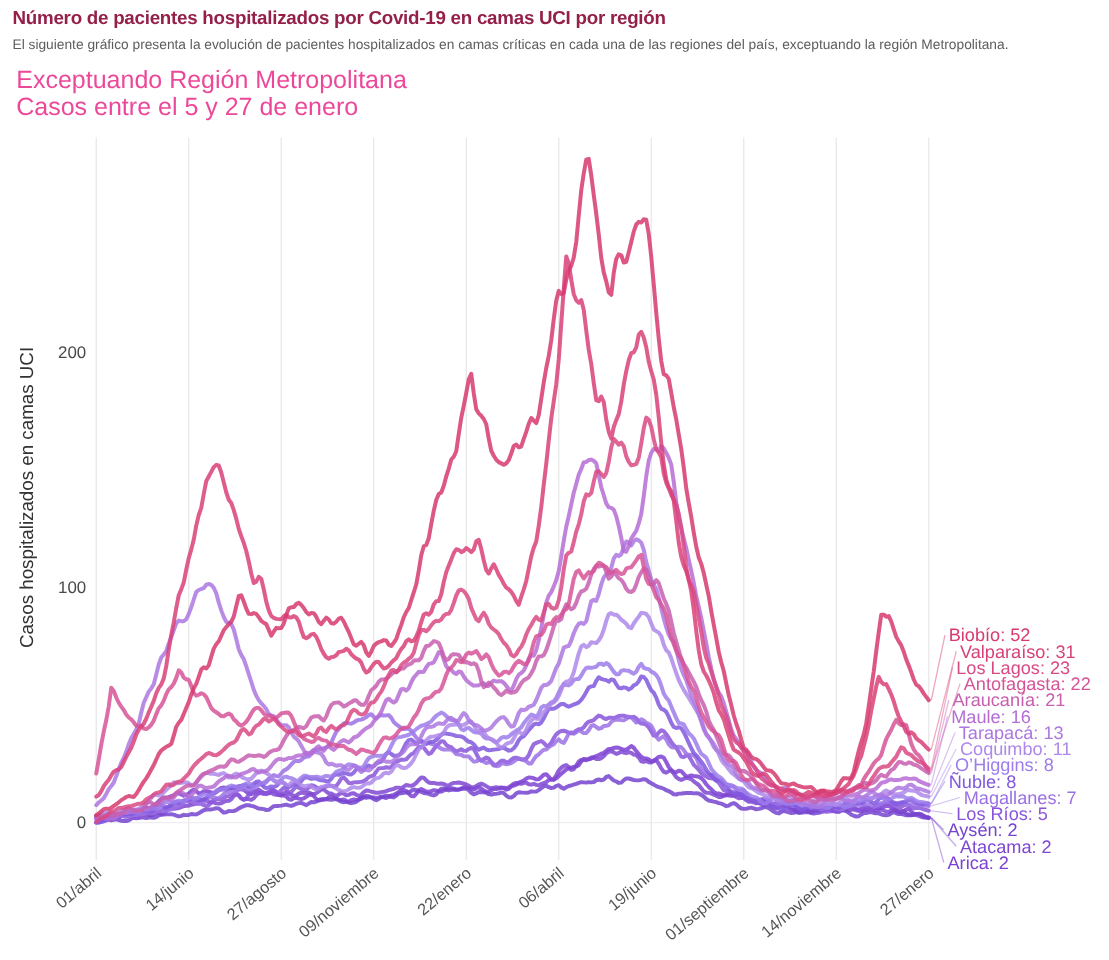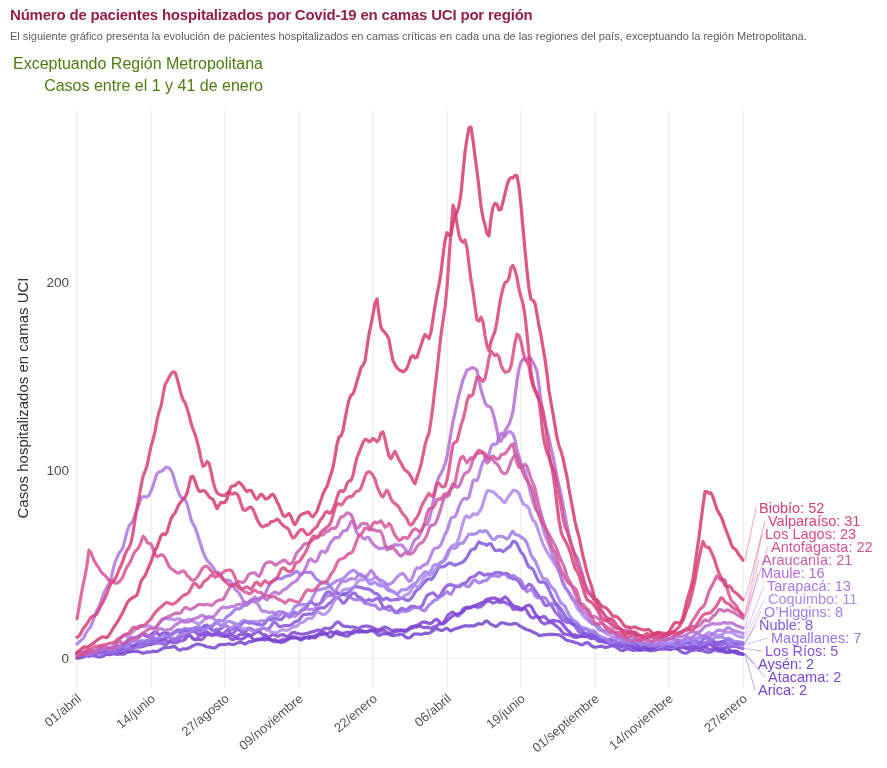--- a/index.html
+++ b/index.html
@@ -1,32 +1,32 @@
 <!DOCTYPE html>
 <html><head>
 <meta charset="utf-8">
 <style>
   html,body{margin:0;padding:0;background:#fff;font-family:"Liberation Sans",sans-serif;}
-  .stage{position:relative;width:887px;height:768px;background:#ffffff;overflow:hidden;text-align:right;}
+  .stage{position:relative;width:887px;height:768px;background:#ffffff;overflow:hidden;}
   .main-title{position:absolute;left:10px;top:6px;font-size:15px;font-weight:bold;color:#94204a;letter-spacing:-0.2px;}
   .subtitle{position:absolute;left:10px;top:30px;font-size:11px;color:#5d5d5d;}
-  .chart-title{position:absolute;left:13px;top:53px;font-size:16px;line-height:22px;color:#4d7c0f;}
+  .chart-title{position:absolute;left:13px;top:53px;font-size:20px;line-height:22px;color:#ec4899;}
   .y-title{position:absolute;left:22px;top:398px;transform:translate(-50%,-50%) rotate(-90deg);font-size:15px;color:#333;white-space:nowrap;}
   svg#plot{position:absolute;left:0;top:0;}
   svg text{font-family:"Liberation Sans",sans-serif;}
 </style>
 </head>
 <body>
 
 <div class="stage">
   <div class="main-title">Número de pacientes hospitalizados por Covid-19 en camas UCI por región</div>
   <div class="subtitle">El siguiente gráfico presenta la evolución de pacientes hospitalizados en camas críticas en cada una de las regiones del país, exceptuando la región Metropolitana.</div>
   <div class="chart-title">
     <div>Exceptuando Región Metropolitana</div>
-    <div>Casos entre el 1 y 41 de enero</div>
+    <div>Casos entre el 5 y 27 de enero</div>
   </div>
   <div class="y-title">Casos hospitalizados en camas UCI</div>
   <svg id="plot" width="887" height="768" viewBox="0 0 887 768">
       <line x1="77" y1="658" x2="745" y2="658" stroke="#efeef4" stroke-width="1"></line>
       <line x1="77" y1="110" x2="77" y2="688" stroke="#e7e7e7" stroke-width="1"></line>
       <line x1="151" y1="110" x2="151" y2="688" stroke="#e7e7e7" stroke-width="1"></line>
       <line x1="225" y1="110" x2="225" y2="688" stroke="#e7e7e7" stroke-width="1"></line>
       <line x1="299" y1="110" x2="299" y2="688" stroke="#e7e7e7" stroke-width="1"></line>
       <line x1="373" y1="110" x2="373" y2="688" stroke="#e7e7e7" stroke-width="1"></line>
       <line x1="447" y1="110" x2="447" y2="688" stroke="#e7e7e7" stroke-width="1"></line>

